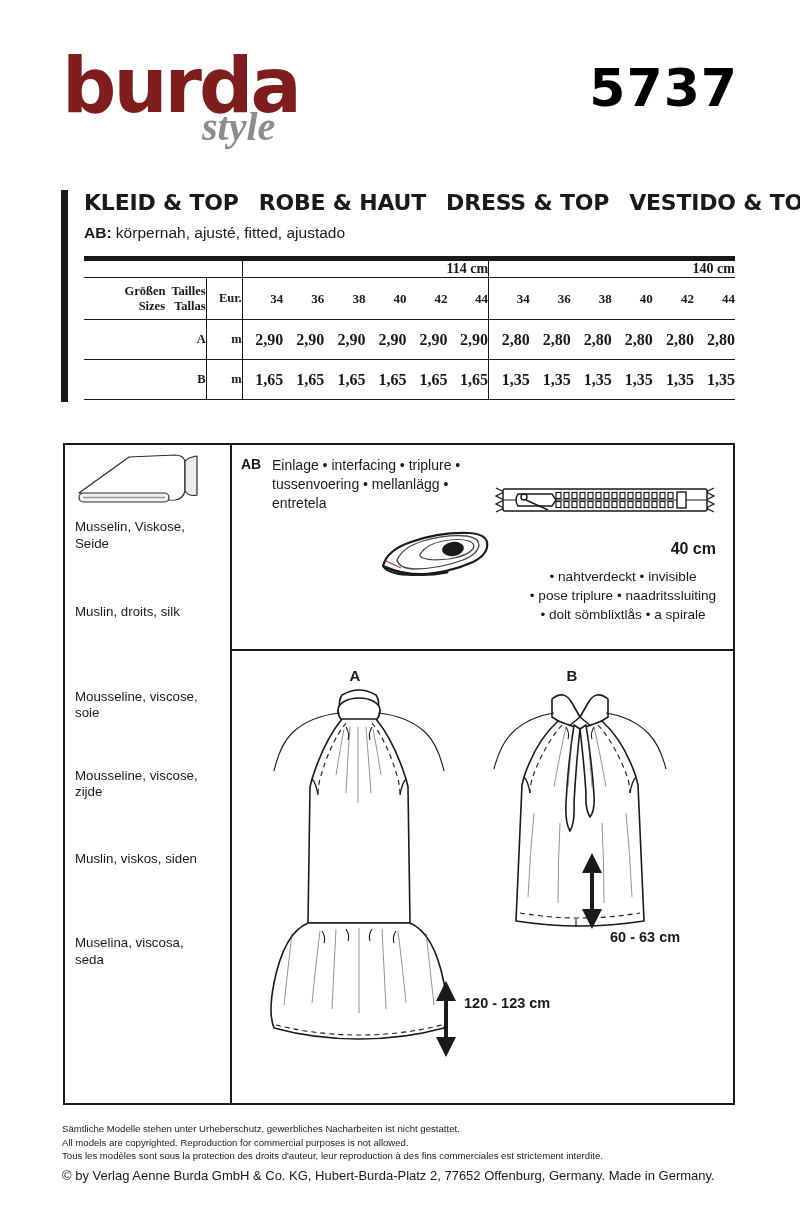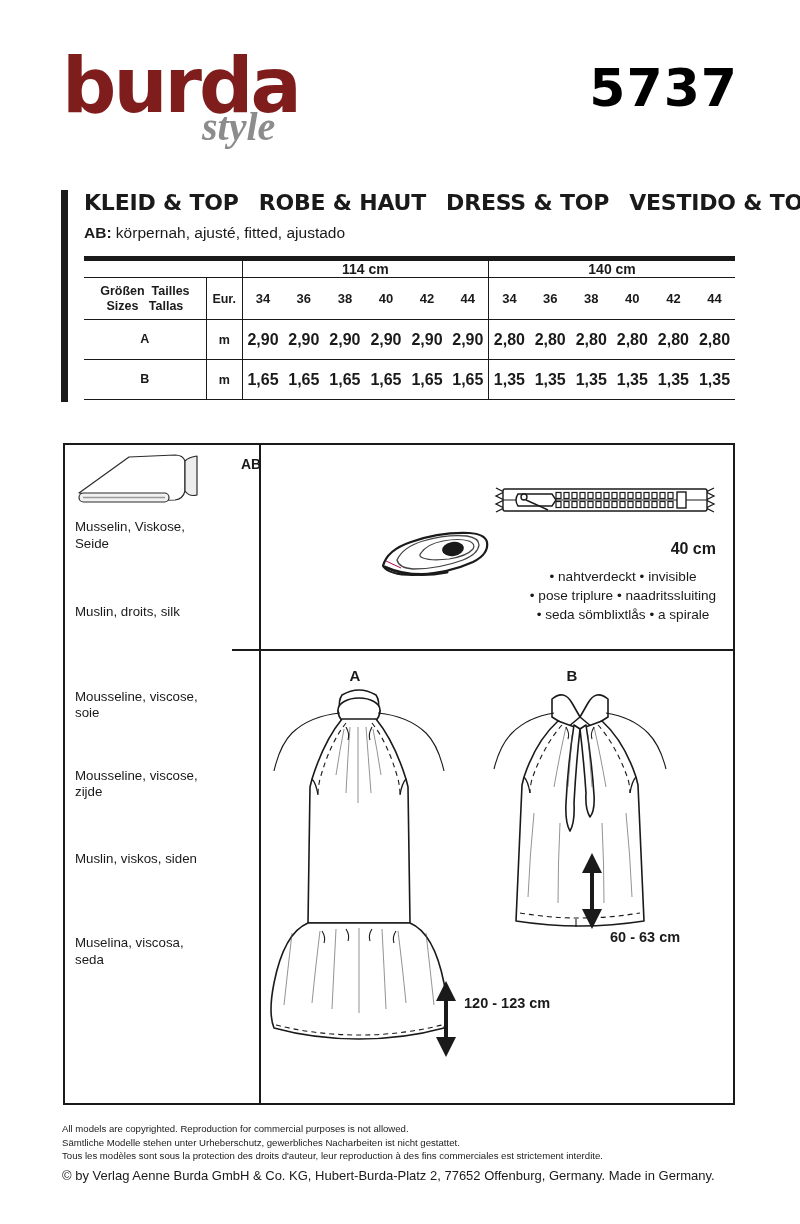--- a/index.html
+++ b/index.html
@@ -60,42 +60,42 @@
   }
   .title-sub b { font-weight: 700; }
 
   
   .ftable {
     position: absolute; left: 84px; top: 256px; width: 651px;
     border-collapse: collapse;
     font-size: 13px;
     font-weight: 700;
   }
-  .ftable td, .ftable th { padding: 0; text-align: center; vertical-align: middle; font-weight: 700; }
+  .ftable td, .ftable th { padding: 0; text-align: right; vertical-align: middle; font-weight: 700; font-family: Liberation Serif, serif; }
   .topline { border-top: 5px solid #1a1a1a; }
   .rowline { border-top: 1.6px solid #1a1a1a; }
   .botline { border-bottom: 1.6px solid #1a1a1a; }
   .vsep { border-left: 1.6px solid #1a1a1a; }
   .c-label { text-align: left; padding-left: 5px; font-size: 12.5px; line-height: 15px; width: 122px; }
   .c-unit { width: 36px; text-align: right; padding-right: 5px; font-size: 12.5px; }
   .c-size { width: 41px; font-size: 13px; }
   .c-val  { width: 41px; font-size: 16px; }
   .hdr-width { font-size: 14px; padding: 5px 0 5px 0; }
   .r-tall td { height: 42px; }
   .r-mid td { height: 40px; }
   .sizes-cell { line-height: 15px; }
   .sizes-cell .l1, .sizes-cell .l2 { display: block; white-space: pre; }
 
   
   .mainbox {
     position: absolute; left: 63px; top: 443px; width: 672px; height: 662px;
     border: 2.5px solid #1a1a1a;
   }
   .col-left {
-    position: absolute; left: 0; top: 0; width: 196px; height: 100%;
+    position: absolute; left: 0; top: 0; width: 167px; height: 100%;
     border-right: 2.5px solid #1a1a1a;
   }
   .col-right { position: absolute; left: 167px; top: 0; right: 0; height: 100%; }
   .notions-area {
     position: absolute; left: 0; top: 0; right: 0; height: 206px;
     border-bottom: 2.5px solid #1a1a1a;
     padding-left: 47px;
   }
   .garments-area { position: absolute; left: 0; top: 206px; right: 0; bottom: 0; }
 
@@ -251,20 +251,21 @@
         <div class="fitem" style="white-space:pre-line;margin-top:50px;">Muslin, viskos, siden</div>
         <div class="fitem" style="white-space:pre-line;margin-top:68px;">Muselina, viscosa,
 seda</div>
       </div>
     </div>
 
     <div class="col-right">
 
       <div class="notions-area">
         <div class="ab-tag">AB</div>
+        <div class="interfacing-text">Einlage • interfacing • triplure • tussenvoering • mellanlägg • entretela</div>
 
         <div class="iron">
           <svg width="118" height="62" viewBox="0 0 118 62">
             <path d="M6 46 Q10 30 34 22 Q62 12 92 13 Q108 14 110 22 Q112 34 96 42 Q70 54 36 55 Q12 55 6 46 Z" fill="#ffffff" stroke="#1a1a1a" stroke-width="2.2" stroke-linejoin="round"></path>
             <path d="M20 40 Q26 27 46 21 Q70 14 90 16 Q102 18 102 25 Q101 34 86 40 Q62 49 36 49 Q22 48 20 40 Z" fill="#ffffff" stroke="#444" stroke-width="1.3"></path>
             <path d="M44 33 Q50 24 66 21 Q82 18 92 21 Q99 24 96 29 Q90 36 72 39 Q54 41 46 38 Q41 36 44 33 Z" fill="#ffffff" stroke="#444" stroke-width="1.2"></path>
             <ellipse cx="76" cy="29" rx="11" ry="7" transform="rotate(-9 76 29)" fill="#1a1a1a"></ellipse>
             <path d="M8 47 Q34 59 70 52" stroke="#1a1a1a" stroke-width="3" fill="none" stroke-linecap="round"></path>
             <path d="M9 41 L24 48" stroke="#b5004f" stroke-width="1" fill="none"></path>
           </svg>
@@ -312,21 +313,21 @@
             <path d="M24 14 L58 14 L62 20 L58 26 L24 26 Q20 20 24 14 Z" fill="#ffffff" stroke="#1a1a1a" stroke-width="1.4"></path>
             <circle cx="30" cy="17" r="3" fill="#ffffff" stroke="#1a1a1a" stroke-width="1.4"></circle>
             <path d="M32 20 L54 30" stroke="#1a1a1a" stroke-width="1.4" fill="none"></path>
           </svg>
         </div>
 
         <div class="zip-size">40 cm</div>
         <div class="zip-lines">
           <div>• nahtverdeckt • invisible</div>
           <div>• pose triplure • naadritssluiting</div>
-          <div>• seda sömblixtlås • a spirale</div>
+          <div>• dolt sömblixtlås • a spirale</div>
         </div>
       </div>
 
       <div class="garments-area">
         <div class="gar-label gar-a-label">A</div>
         <div class="gar-label gar-b-label">B</div>
 
         <svg style="position:absolute;left:22px;top:32px;" width="210" height="400" viewBox="0 0 210 400">
           <g fill="#ffffff" stroke="#1a1a1a" stroke-width="1.6" stroke-linejoin="round">
 
@@ -420,19 +421,19 @@
 
         <svg style="position:absolute;left:346px;top:202px;" width="28" height="76" viewBox="0 0 28 76">
           <path d="M14 0 L24 20 L16 20 L16 56 L24 56 L14 76 L4 56 L12 56 L12 20 L4 20 Z" fill="#1a1a1a"></path>
         </svg>
         <div class="meas meas-b">60 - 63 cm</div>
       </div>
     </div>
   </div>
 
   <div class="footer">
+    <div class="fline">Sämtliche Modelle stehen unter Urheberschutz, gewerbliches Nacharbeiten ist nicht gestattet.</div>
     <div class="fline">All models are copyrighted. Reproduction for commercial purposes is not allowed.</div>
-    <div class="fline">Sämtliche Modelle stehen unter Urheberschutz, gewerbliches Nacharbeiten ist nicht gestattet.</div>
     <div class="fline">Tous les modèles sont sous la protection des droits d'auteur, leur reproduction à des fins commerciales est strictement interdite.</div>
     <div class="fcopy">© by Verlag Aenne Burda GmbH &amp; Co. KG, Hubert-Burda-Platz 2, 77652 Offenburg, Germany. Made in Germany.</div>
   </div>
 
 </div>
 
 </body></html>

